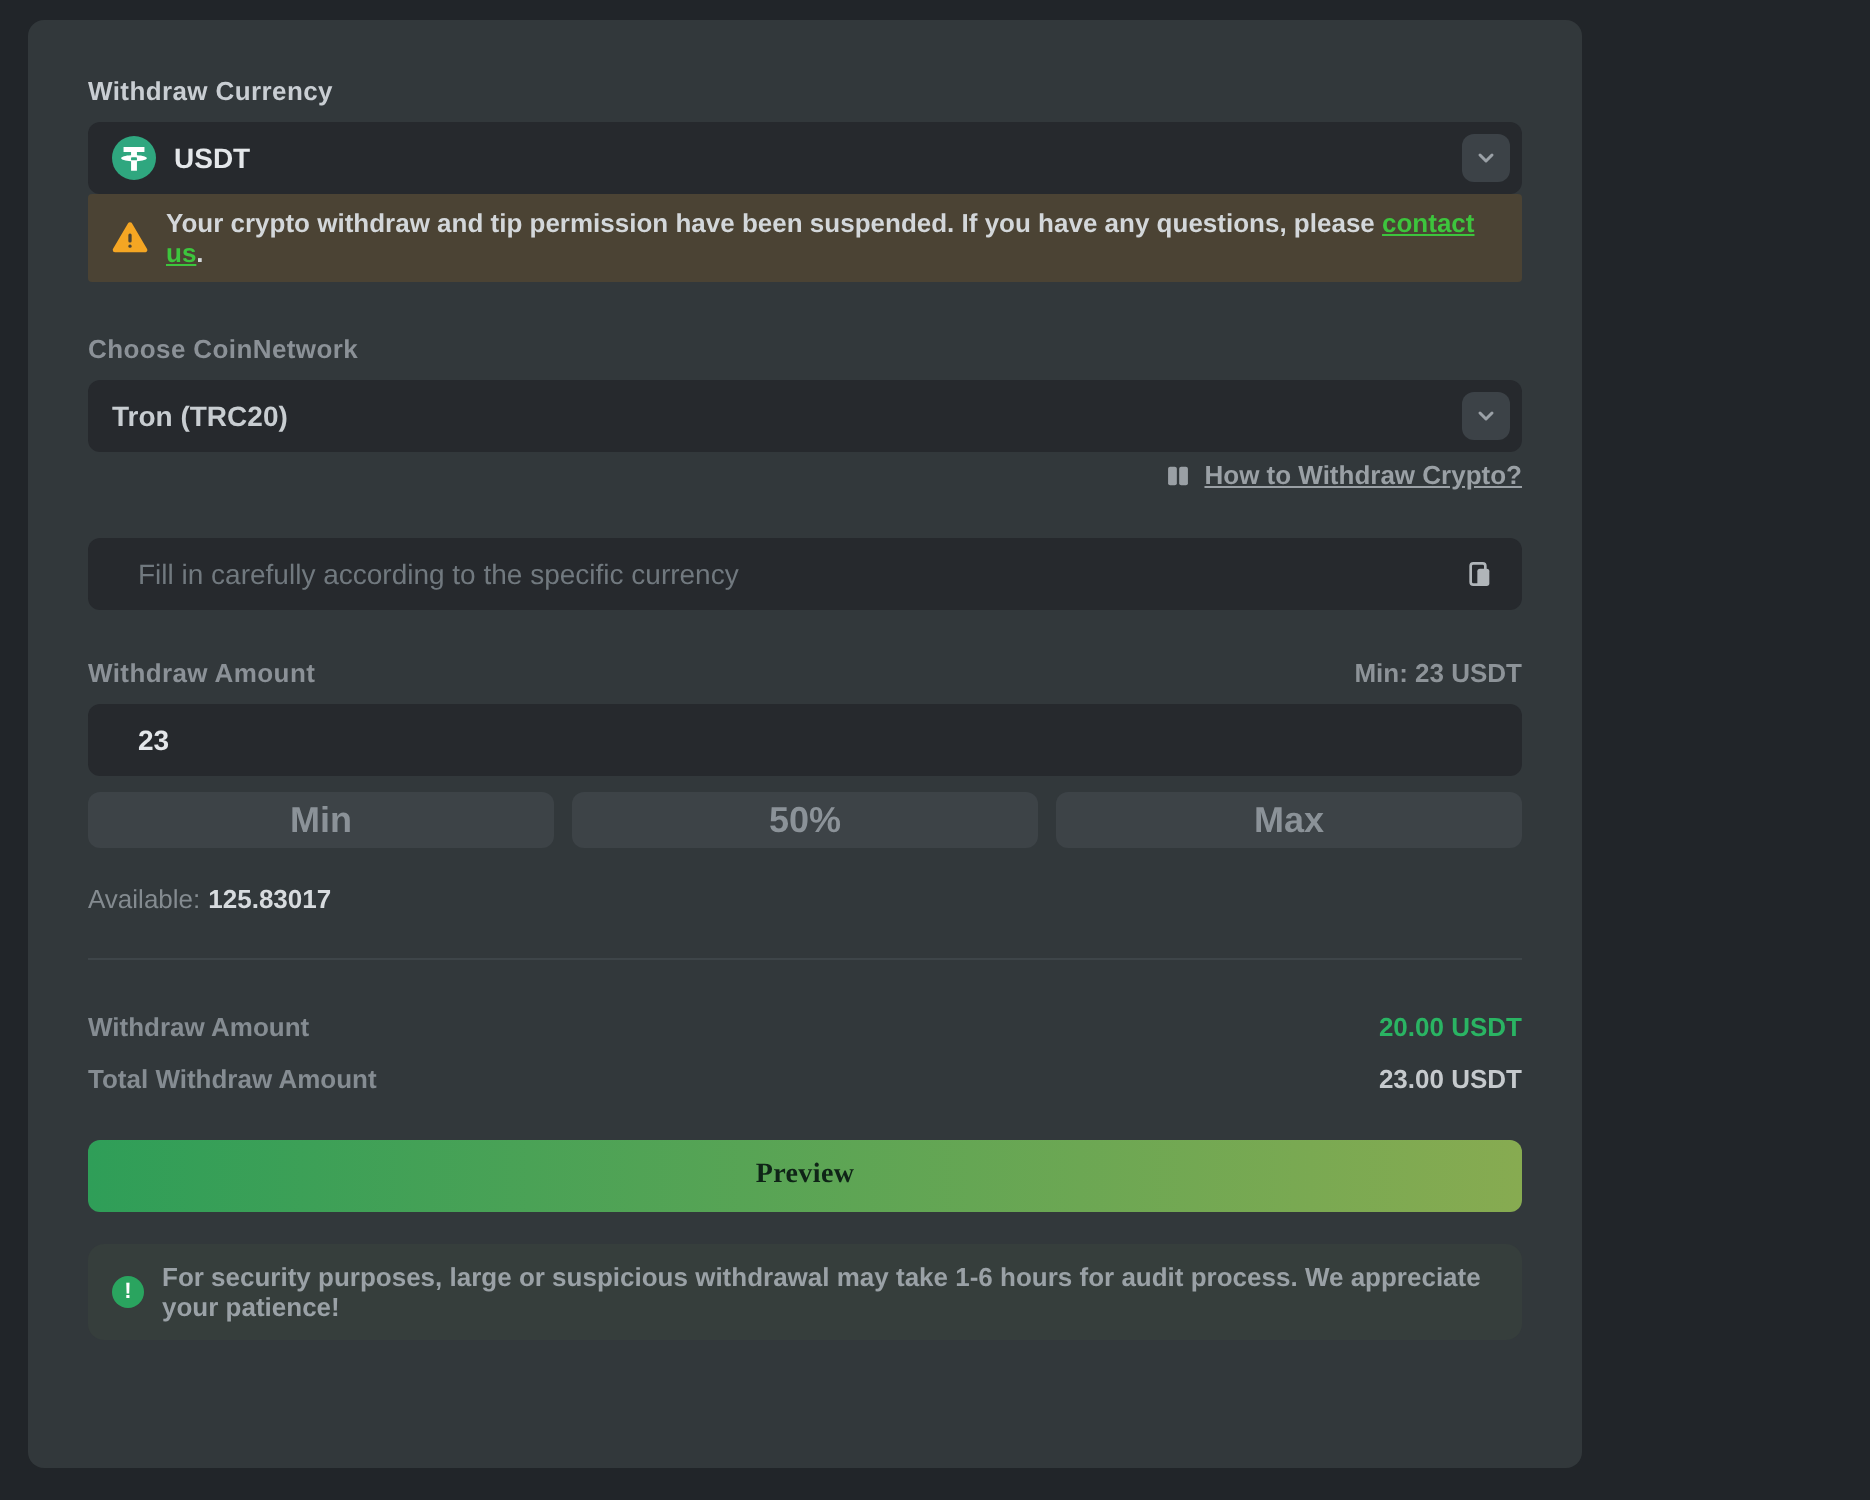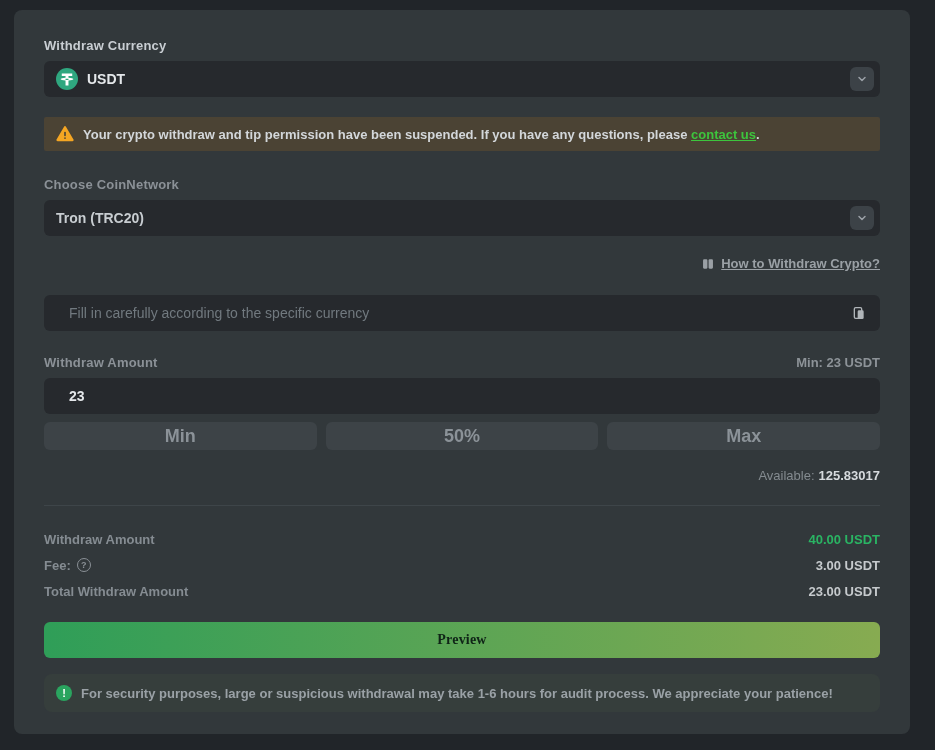--- a/index.html
+++ b/index.html
@@ -17,21 +17,21 @@
     --grad-right:#87ab51;
   }
   *{margin:0;padding:0;box-sizing:border-box;}
   html,body{width:935px;height:750px;}
   body{
     background:var(--page-bg);
     font-family:"Liberation Sans","DejaVu Sans",sans-serif;
     overflow:hidden;
   }
   .panel{
-    width:896px;min-height:724px;
+    width:777px;min-height:724px;
     margin:10px 14px;
     background:var(--panel-bg);
     border-radius:8px;
     padding:28px 30px 16px 30px;
   }
   .field-label{
     font-size:13px;font-weight:700;color:#c9ced3;
     margin-bottom:8px;letter-spacing:.2px;
   }
   .field-label.muted{color:#8b9197;}
@@ -42,21 +42,21 @@
   }
   .select{cursor:pointer;}
   .select .sel-text{font-size:14px;font-weight:700;color:#e4e7ea;}
   .select .sel-text.dim{color:#c8cdd1;}
   .coin-icon{width:22px;height:22px;margin-right:9px;flex:0 0 auto;display:block;}
   .spacer{flex:1;}
   .chev-btn{
     width:24px;height:24px;border-radius:6px;background:#3c4247;
     display:flex;align-items:center;justify-content:center;border:none;cursor:pointer;
   }
-  .mb20{margin-bottom:20px;}
+  .mb20{}
   .warning{
     min-height:34px;background:var(--warning-bg);
     border-radius:2px;display:flex;align-items:center;
     padding:7px 12px;margin-bottom:26px;
   }
   .warning .w-icon{width:18px;height:18px;margin-right:9px;flex:0 0 auto;}
   .warning .w-text{font-size:13px;font-weight:700;color:#d3d7da;}
   .warning a{color:var(--link-green);text-decoration:underline;cursor:pointer;}
   .link-row{
     display:flex;justify-content:flex-end;align-items:center;
@@ -82,21 +82,21 @@
   }
   .min-note{font-size:13px;font-weight:700;color:#8d9398;}
   .mb8{margin-bottom:8px;}
   .quick-row{display:flex;gap:9px;margin-bottom:18px;}
   .quick-btn{
     flex:1;height:28px;background:var(--chip-bg);border:none;border-radius:6px;
     color:#8b9298;font-size:18px;font-weight:700;cursor:pointer;
     font-family:inherit;
   }
   .available{
-    text-align:right;font-size:13px;color:#848b90;margin-bottom:22px;
+    font-size:13px;color:#848b90;margin-bottom:22px;
   }
   .available b{color:#d7dbde;font-weight:700;margin-left:4px;}
   .divider{height:1px;background:#3e4549;margin-bottom:20px;}
   .sum-row{
     display:flex;justify-content:space-between;align-items:center;
     height:26px;font-size:13px;
   }
   .sum-label{color:#858c92;font-weight:600;display:inline-flex;align-items:center;gap:6px;}
   .sum-value{font-weight:700;color:#c6cacd;}
   .sum-value.green{color:var(--accent-green);}
@@ -206,28 +206,21 @@
 
   <div class="available">
     <span>Available:</span><b>125.83017</b>
   </div>
 
   <div class="divider"></div>
 
   
   <div class="sum-row">
     <span class="sum-label">Withdraw Amount</span>
-    <span class="sum-value green">40.00 USDT</span>
-  </div>
-  <div class="sum-row">
-    <span class="sum-label">
-      <span>Fee:</span>
-      <span class="help-circle">?</span>
-    </span>
-    <span class="sum-value">3.00 USDT</span>
+    <span class="sum-value green">20.00 USDT</span>
   </div>
   <div class="sum-row">
     <span class="sum-label">Total Withdraw Amount</span>
     <span class="sum-value">23.00 USDT</span>
   </div>
 
   
   <button class="preview-btn">Preview</button>
 
   

